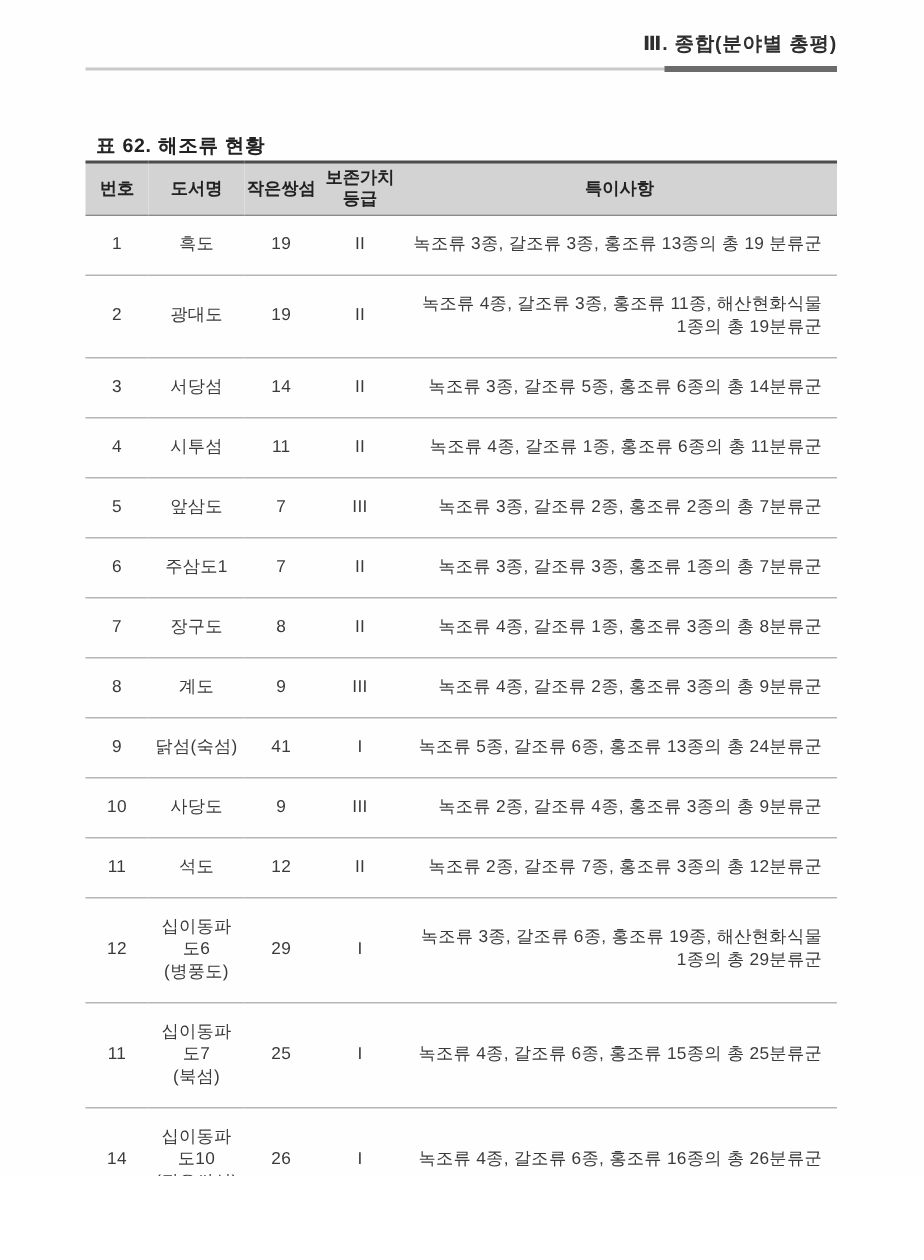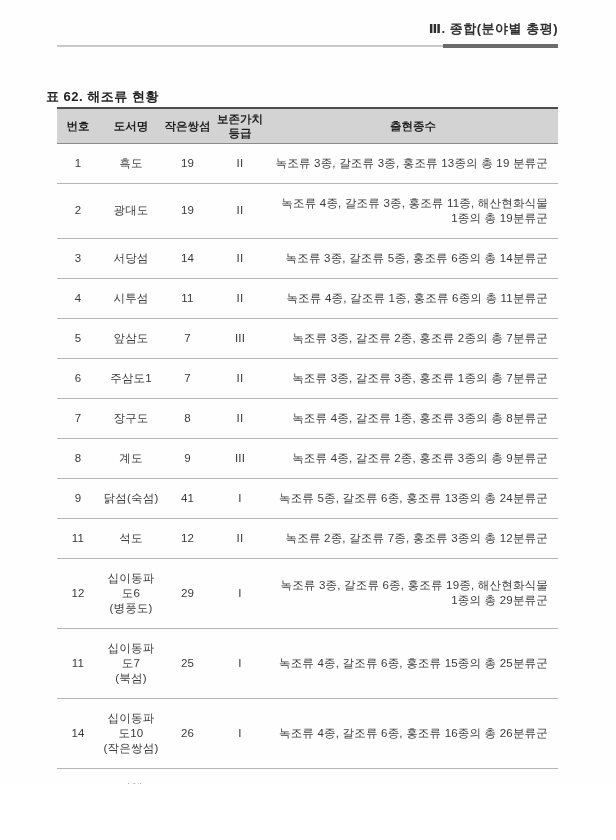--- a/index.html
+++ b/index.html
@@ -44,21 +44,21 @@
     position: absolute;
     top: 0; right: 0;
     width: 115px; height: 4px;
     background: #6b6b6b;
   }
 
   
   .table-caption {
     position: absolute;
     top: 88px;
-    left: 46px;
+    left: 64px;
     font-size: 13px;
     font-weight: bold;
     color: #222222;
     letter-spacing: 0.5px;
   }
 
   
   table.report-table {
     position: absolute;
     top: 107px;
@@ -171,21 +171,21 @@
         <col class="c-grade">
         <col class="c-note">
     </colgroup>
     <thead>
       <tr>
         <th>번호</th>
         <th>도서명</th>
         <th>작은쌍섬</th>
         <th>보존가치
 등급</th>
-        <th>출현종수</th>
+        <th>특이사항</th>
       </tr>
     </thead>
     <tbody>
         <tr>
       <td class="no">1</td>
       <td class="island">흑도</td>
       <td class="count">19</td>
       <td class="grade">II</td>
       <td class="note">녹조류 3종, 갈조류 3종, 홍조류 13종의 총 19 분류군</td>
     </tr>
@@ -237,20 +237,27 @@
       <td class="count">9</td>
       <td class="grade">III</td>
       <td class="note">녹조류 4종, 갈조류 2종, 홍조류 3종의 총 9분류군</td>
     </tr>
         <tr>
       <td class="no">9</td>
       <td class="island">닭섬(숙섬)</td>
       <td class="count">41</td>
       <td class="grade">I</td>
       <td class="note">녹조류 5종, 갈조류 6종, 홍조류 13종의 총 24분류군</td>
+    </tr>
+        <tr>
+      <td class="no">10</td>
+      <td class="island">사당도</td>
+      <td class="count">9</td>
+      <td class="grade">III</td>
+      <td class="note">녹조류 2종, 갈조류 4종, 홍조류 3종의 총 9분류군</td>
     </tr>
         <tr>
       <td class="no">11</td>
       <td class="island">석도</td>
       <td class="count">12</td>
       <td class="grade">II</td>
       <td class="note">녹조류 2종, 갈조류 7종, 홍조류 3종의 총 12분류군</td>
     </tr>
         <tr>
       <td class="no">12</td>

